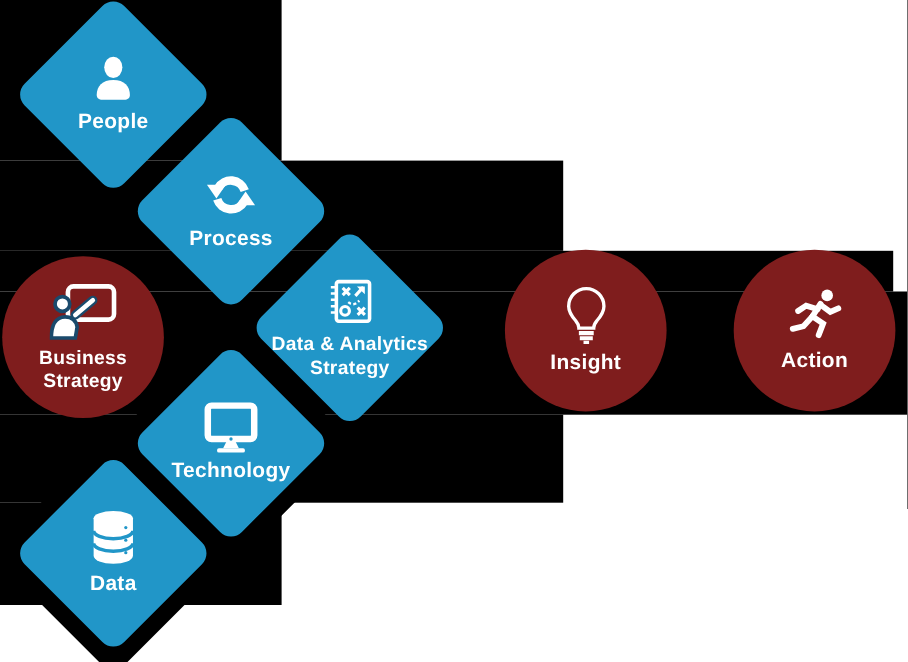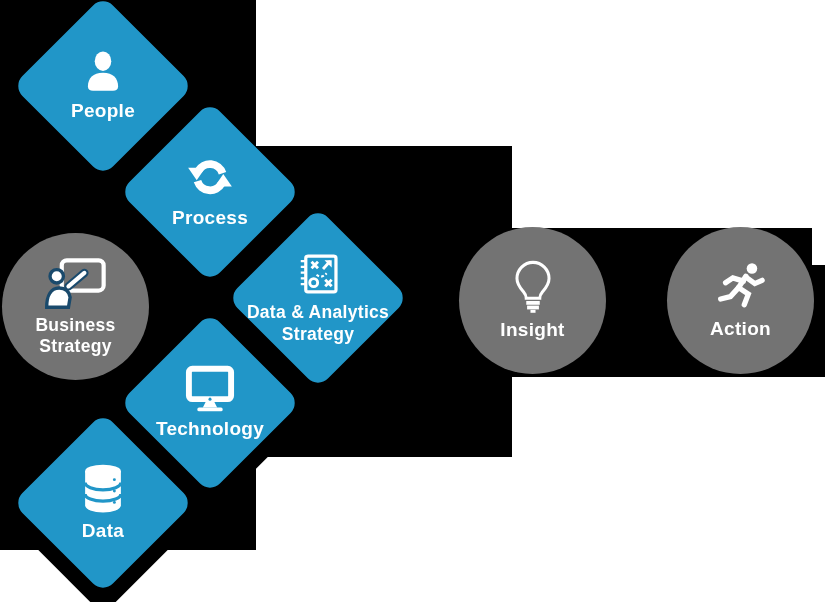--- a/index.html
+++ b/index.html
@@ -8,21 +8,21 @@
     background:#fff;
     font-family:"Liberation Sans","DejaVu Sans",sans-serif;
   }
   .bg-black{position:absolute;background:#000;}
   .bg-diamond{position:absolute;width:158px;height:158px;background:#000;
     transform:rotate(45deg);border-radius:16px;}
   .diamond{position:absolute;width:128px;height:128px;background:#2196C8;
     transform:rotate(45deg);border-radius:14px;z-index:2;}
   .diamond-content{position:absolute;inset:0;transform:rotate(-45deg);
     display:flex;flex-direction:column;align-items:center;justify-content:center;gap:5px;}
-  .circle{position:absolute;width:147px;height:147px;border-radius:50%;background:#737373;
+  .circle{position:absolute;width:147px;height:147px;border-radius:50%;background:#7f1d1d;
     display:flex;flex-direction:column;align-items:center;justify-content:center;gap:6px;z-index:2;}
   .node-label{color:#fff;font-size:19px;font-weight:600;letter-spacing:.3px;
     text-align:center;line-height:1.18;white-space:nowrap;}
   .node-label.small{font-size:17.5px;}
   .icon{display:block;}
 </style>
 </head>
 <body>
 
 <div class="canvas">

